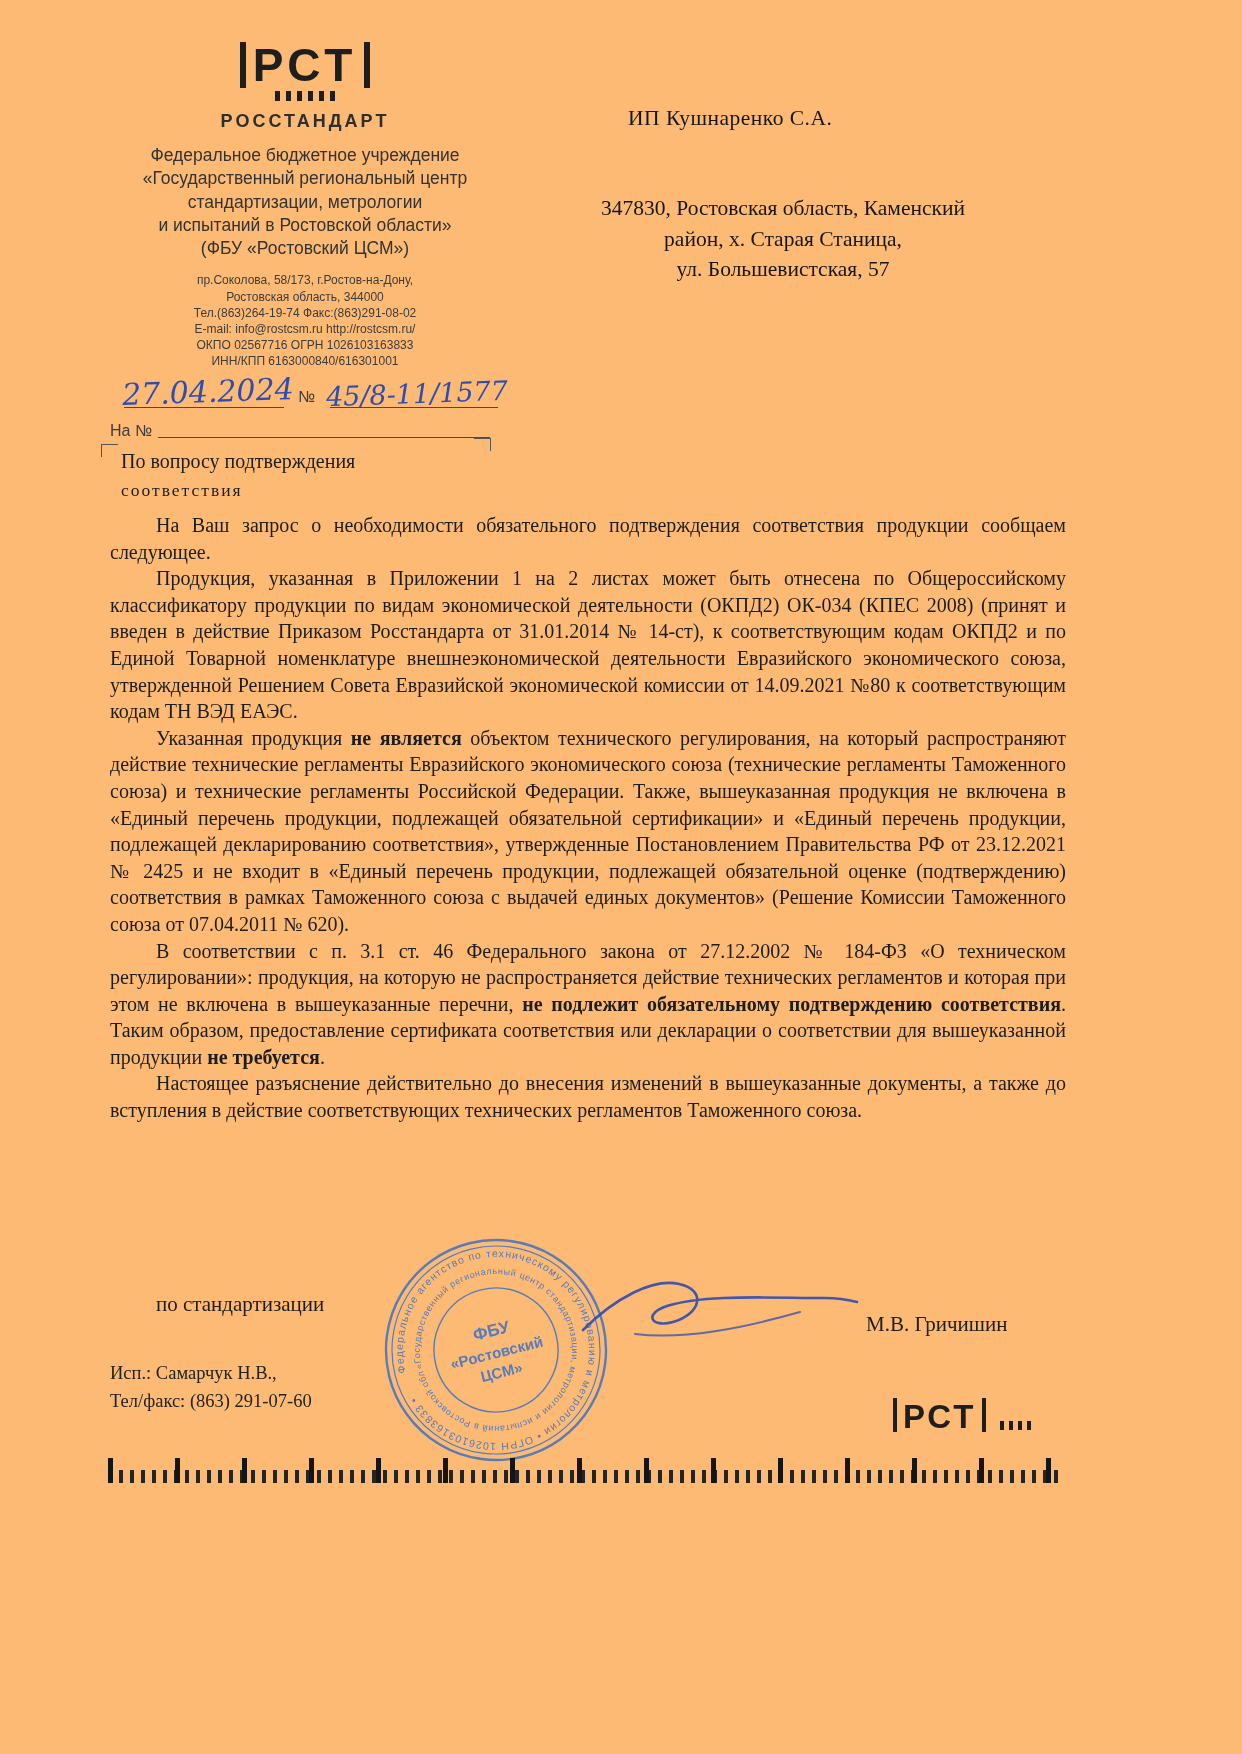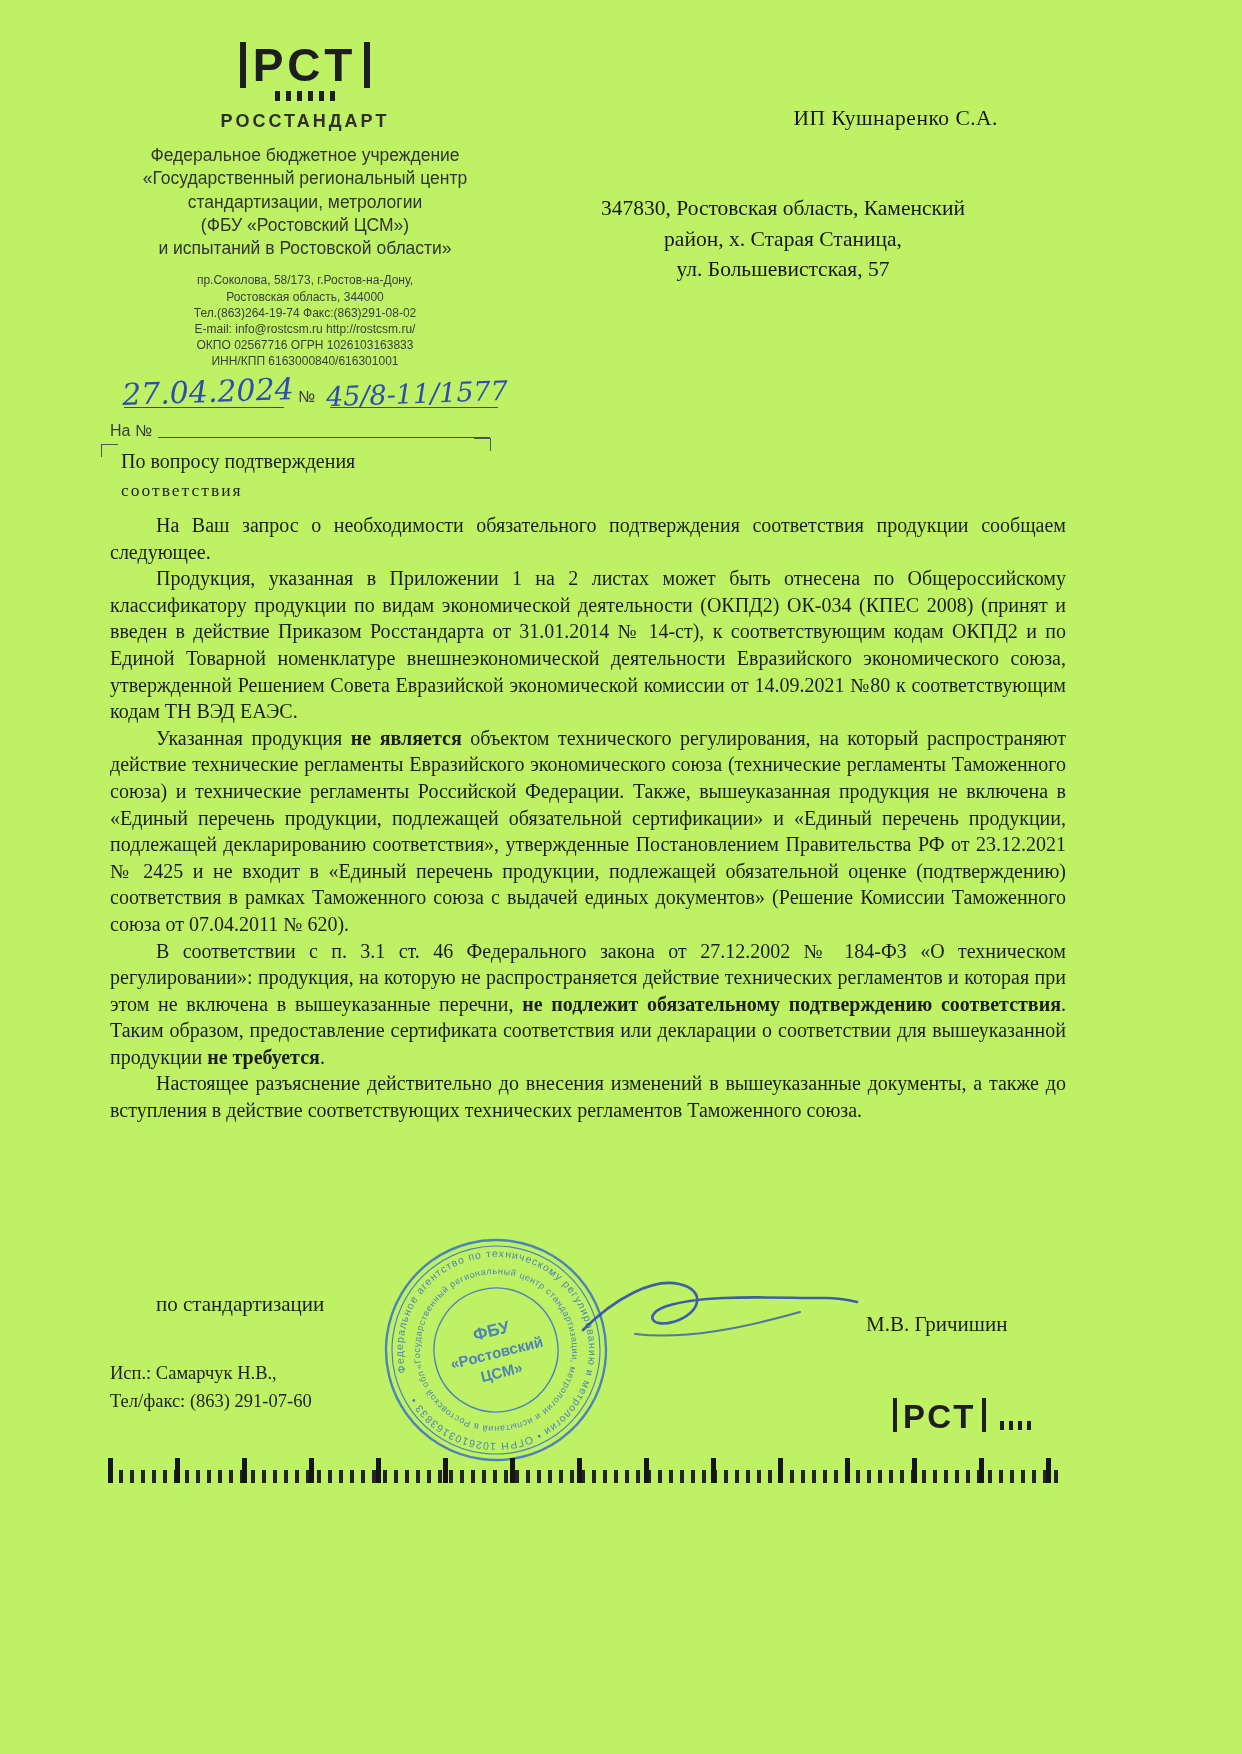--- a/index.html
+++ b/index.html
@@ -1,18 +1,18 @@
 <!DOCTYPE html>
 <html><head>
 <meta charset="utf-8">
 <style>
   html,body{margin:0;padding:0;background:#e8e8e6;}
   .page{
     position:relative;width:1242px;height:1754px;margin:0 auto;
-    background:#bef264;overflow:hidden;
+    background:#fdba74;overflow:hidden;
     font-family:"Liberation Serif",serif;color:#1d1d1f;
   }
   
   .letterhead{position:absolute;left:105px;top:42px;width:400px;text-align:center;
     font-family:"Liberation Sans",sans-serif;color:#363636;}
   .logo-main{display:flex;align-items:center;justify-content:center;gap:7px;}
   .logo-bar{width:6px;height:46px;background:#1e1e1e;}
   .logo-letters{font-size:46px;font-weight:bold;letter-spacing:5px;color:#1e1e1e;line-height:1;}
   .logo-ticks{display:flex;justify-content:center;gap:6px;margin-top:3px;}
   .logo-ticks span{width:5px;height:10px;background:#1e1e1e;display:inline-block;}
@@ -32,21 +32,21 @@
   .na-label{position:absolute;left:0;bottom:2px;font-family:Liberation Sans, sans-serif;font-size:16px;color:#3c3c3c;}
   .na-underline{position:absolute;left:48px;right:0;bottom:4px;border-bottom:1.7px solid #4a4a4a;}
   
   .corner{position:absolute;width:16px;height:12px;}
   .corner-left{left:101px;top:444px;border-left:1.6px solid #555;border-top:1.6px solid #555;}
   .corner-right{left:474px;top:438px;border-right:1.6px solid #555;border-top:1.6px solid #555;}
   .subject{position:absolute;left:121px;top:450px;font-size:20px;color:#1d1d1f;}
   .subject .line2{font-size:17.5px;letter-spacing:2px;margin-top:7px;}
   
   .recipient{position:absolute;left:568px;top:106px;width:430px;font-size:21.5px;color:#161618;}
-  .recipient .name{margin-left:60px;letter-spacing:.5px;text-align:right;}
+  .recipient .name{margin-left:60px;letter-spacing:.5px;}
   .recipient .inn{margin-left:68px;margin-top:6px;letter-spacing:.5px;}
   .recipient .addr{margin-top:62px;text-align:center;line-height:1.42;}
   
   .body-text{position:absolute;left:110px;top:512px;width:956px;font-size:20px;line-height:26.6px;text-align:justify;}
   .body-text p{margin:0;text-indent:46px;}
   .body-text .b{font-weight:bold;}
   
   .sign-position{position:absolute;left:156px;top:1289px;font-size:21px;line-height:1.45;}
   .sign-name{position:absolute;left:866px;top:1312px;font-size:21px;}
   .executor{position:absolute;left:110px;top:1360px;font-size:18.5px;line-height:1.5;color:#222;}
@@ -83,22 +83,22 @@
         <span></span>
         <span></span>
         <span></span>
         <span></span>
     </div>
     <div class="logo-caption">РОССТАНДАРТ</div>
     <div class="org-block">
       <div>Федеральное бюджетное учреждение</div>
       <div>«Государственный региональный центр</div>
       <div>стандартизации, метрологии</div>
+      <div>и испытаний в Ростовской области»</div>
       <div>(ФБУ «Ростовский ЦСМ»)</div>
-      <div>и испытаний в Ростовской области»</div>
     </div>
     <div class="contact-block">
       <div>пр.Соколова, 58/173, г.Ростов-на-Дону,</div>
       <div>Ростовская область, 344000</div>
       <div>Тел.(863)264-19-74 Факс:(863)291-08-02</div>
       <div>E-mail: info@rostcsm.ru   http://rostcsm.ru/</div>
       <div>ОКПО 02567716  ОГРН 1026103163833</div>
       <div>ИНН/КПП 6163000840/616301001</div>
     </div>
   </div>

